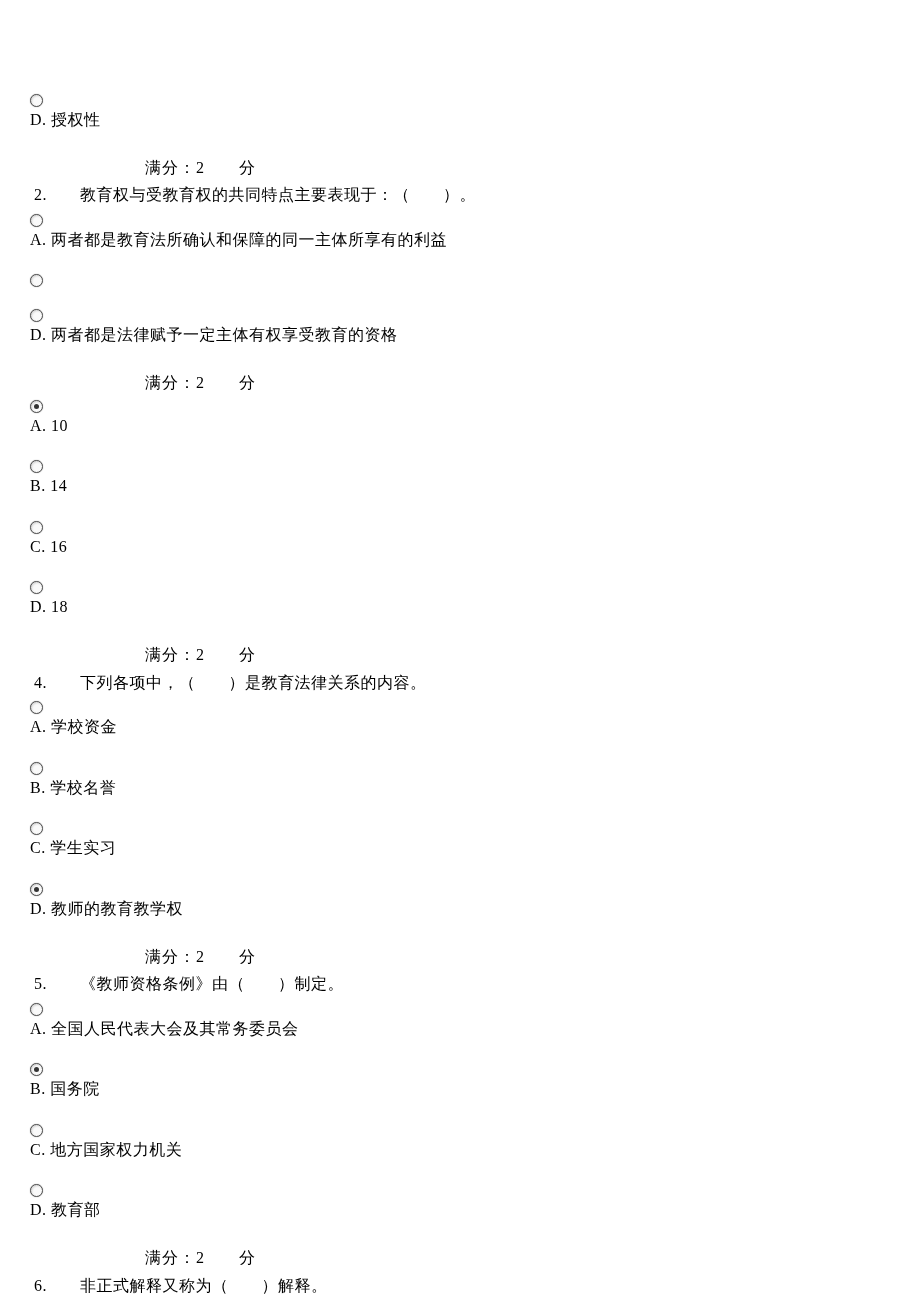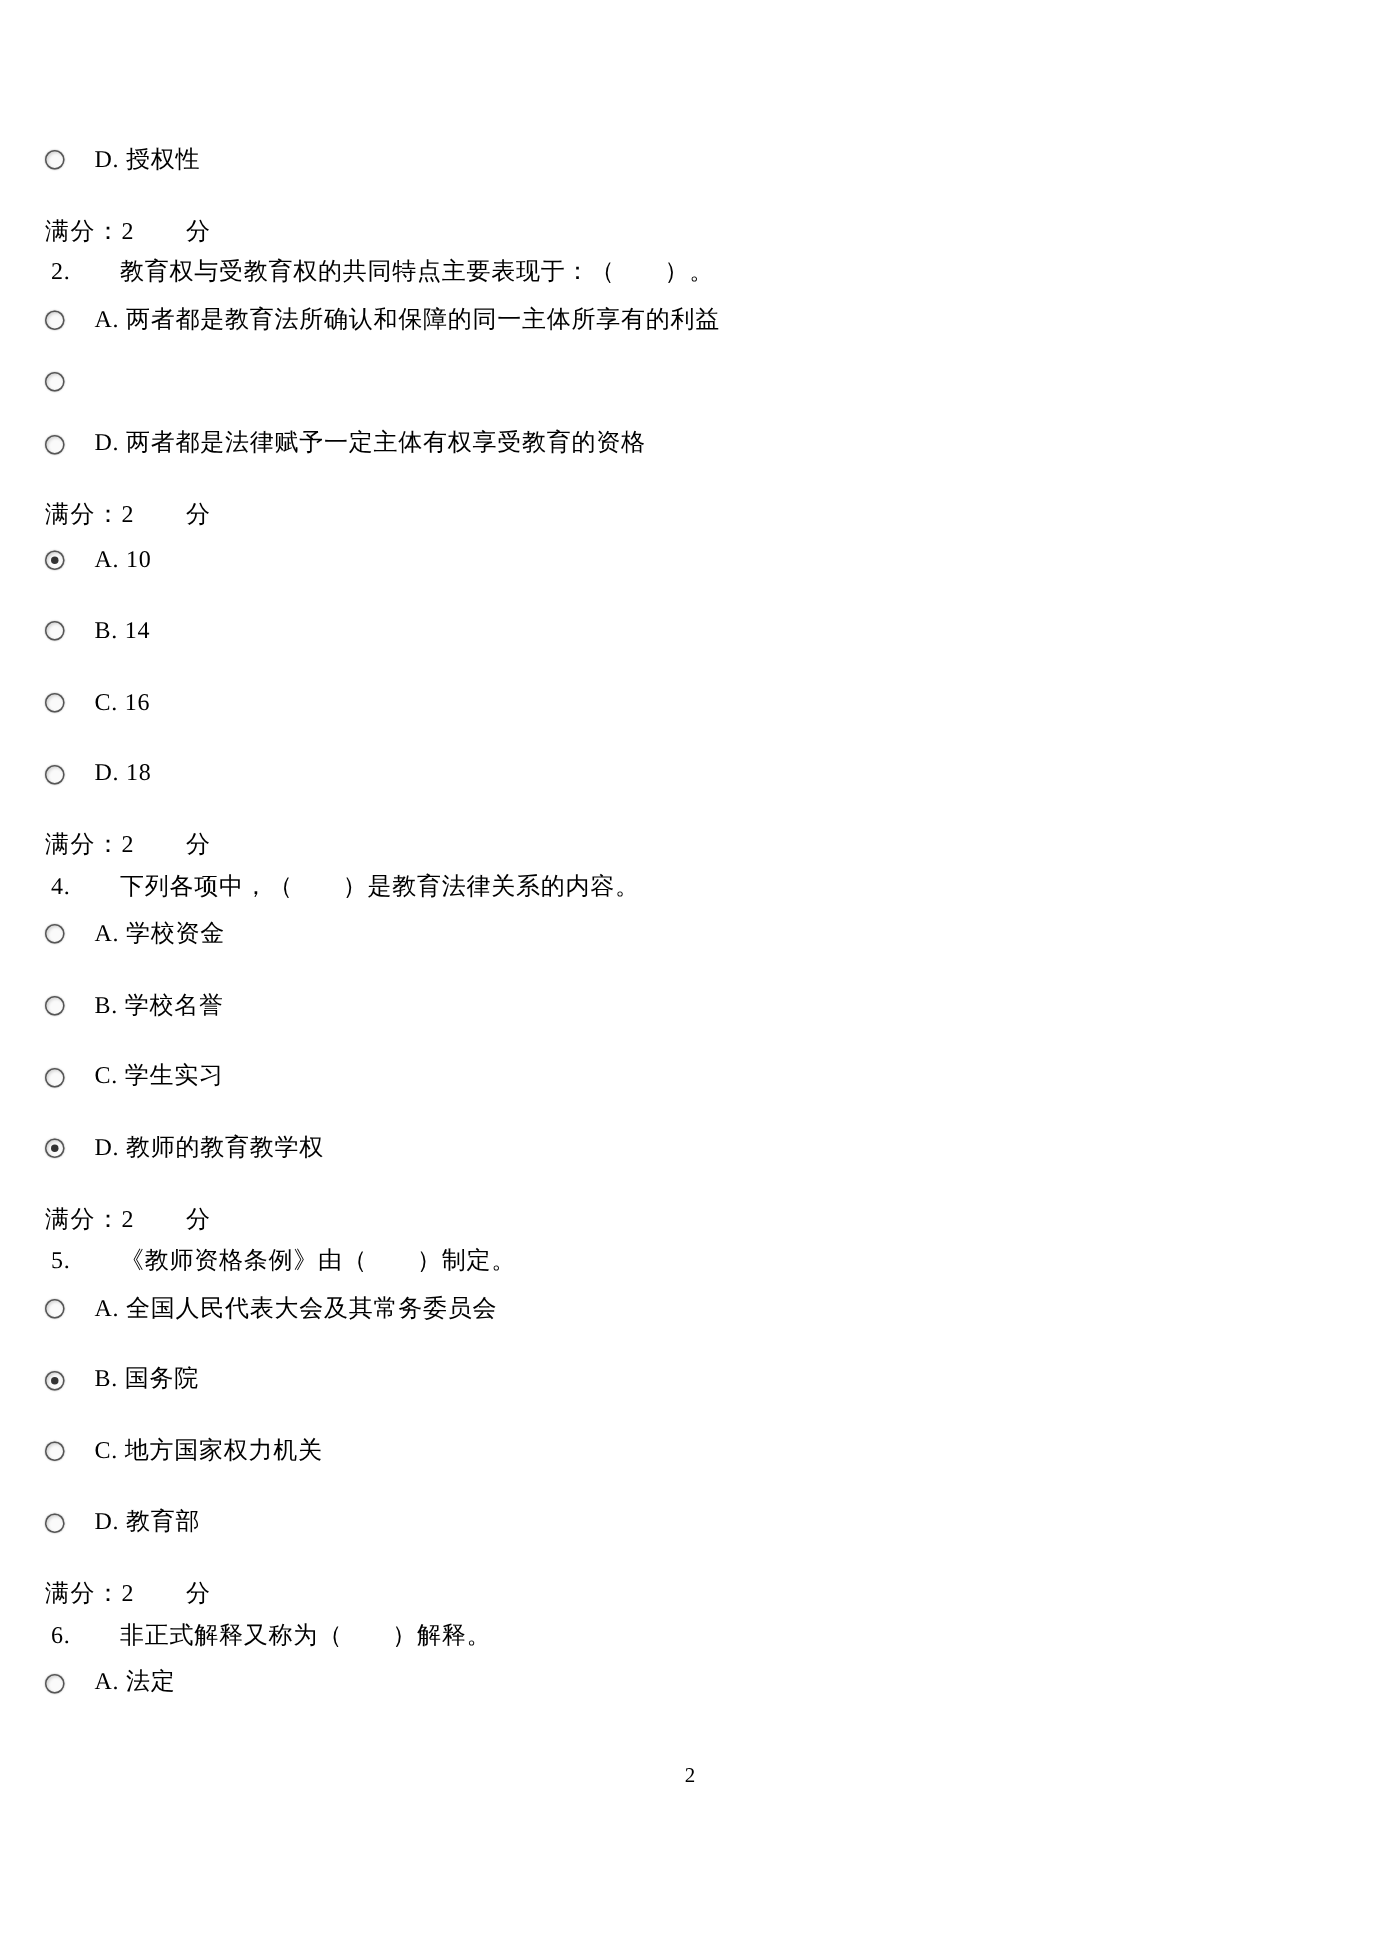--- a/index.html
+++ b/index.html
@@ -8,23 +8,24 @@
       font-size: 16px;
       line-height: 1.6;
       color: #000;
       background: #fff;
       width: 920px;
       padding: 90px 30px 60px 30px;
       position: relative;
     }
     .option-row {
       display: flex;
-      align-items: center;
+      align-items: flex-start;
       margin-bottom: 22px;
       margin-top: 4px;
+      flex-direction: column;
     }
     .radio {
       width: 13px;
       height: 13px;
       border-radius: 50%;
       border: 1px solid #555;
       background: #fafafa;
       box-shadow: inset 1px 1px 2px rgba(0,0,0,0.15), 0 0 1px rgba(0,0,0,0.5);
       margin-right: 20px;
       position: relative;
@@ -37,20 +38,21 @@
       height: 5px;
       border-radius: 50%;
       background: #333;
       top: 3px;
       left: 3px;
     }
     .option-text {
       letter-spacing: 0.5px;
     }
     .score-line {
+      margin-left: 115px;
       letter-spacing: 1px;
       margin-bottom: 2px;
     }
     .question-line {
       margin-left: 4px;
       margin-bottom: 6px;
       letter-spacing: 0.5px;
     }
     .page-number {
       position: absolute;

